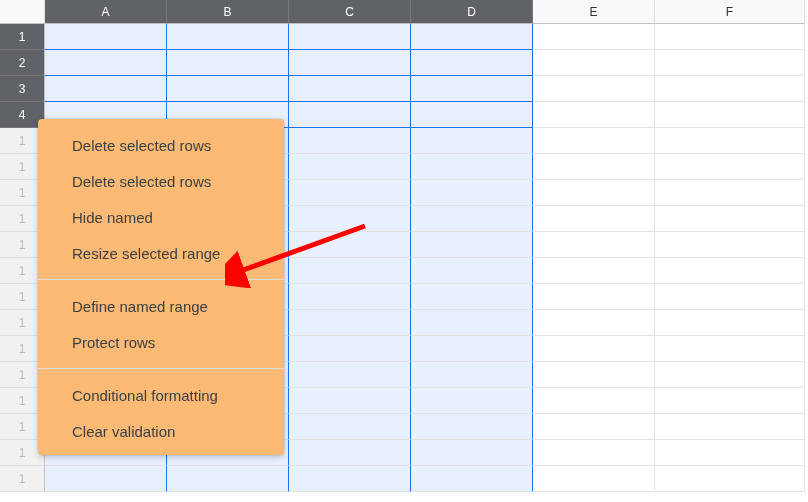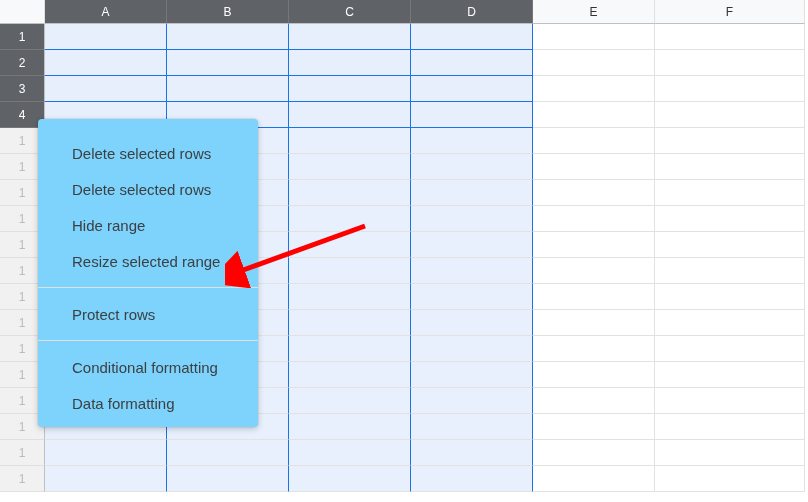--- a/index.html
+++ b/index.html
@@ -92,25 +92,25 @@
   .cC { width: 122px; }
   .cD { width: 122px; }
   .cE { width: 122px; }
   .cF { width: 150px; }
 
   
   .context-menu {
     position: absolute;
     top: 119px;
     left: 38px;
-    width: 220px;
-    background: #7dd3fc;
+    width: 246px;
+    background: #fdba74;
     border-radius: 4px;
     box-shadow: 0 2px 6px rgba(0,0,0,0.2), 0 0 0 1px rgba(0,0,0,0.05);
-    padding: 16px 0 6px 0;
+    padding: 8px 0 6px 0;
     z-index: 10;
   }
   .menu-item {
     height: 36px;
     display: flex;
     align-items: center;
     padding: 0 18px 0 34px;
     font-size: 15px;
     color: #3c4043;
     cursor: default;
@@ -310,27 +310,28 @@
     <div class="cell colsel cD"></div>
     <div class="cell cE"></div>
     <div class="cell cF"></div>
   </div>
 
 </div>
 
 <div class="context-menu">
   <div class="menu-item">Delete selected rows</div>
   <div class="menu-item">Delete selected rows</div>
-  <div class="menu-item">Hide range</div>
+  <div class="menu-item">Hide named</div>
   <div class="menu-item">Resize selected range</div>
   <div class="menu-sep"></div>
+  <div class="menu-item">Define named range</div>
   <div class="menu-item">Protect rows</div>
   <div class="menu-sep"></div>
   <div class="menu-item">Conditional formatting</div>
-  <div class="menu-item">Data formatting</div>
+  <div class="menu-item">Clear validation</div>
 </div>
 
 <div class="arrow">
   <svg width="150" height="70" viewBox="0 0 150 70">
     <defs>
       <marker id="ah" markerWidth="8" markerHeight="8" refX="2" refY="4" orient="auto">
         <path d="M0,0 L8,4 L0,8 Z" fill="#ff0000"></path>
       </marker>
     </defs>
     <line x1="140" y1="8" x2="10" y2="55" stroke="#ff0000" stroke-width="5" marker-end="url(#ah)"></line>

